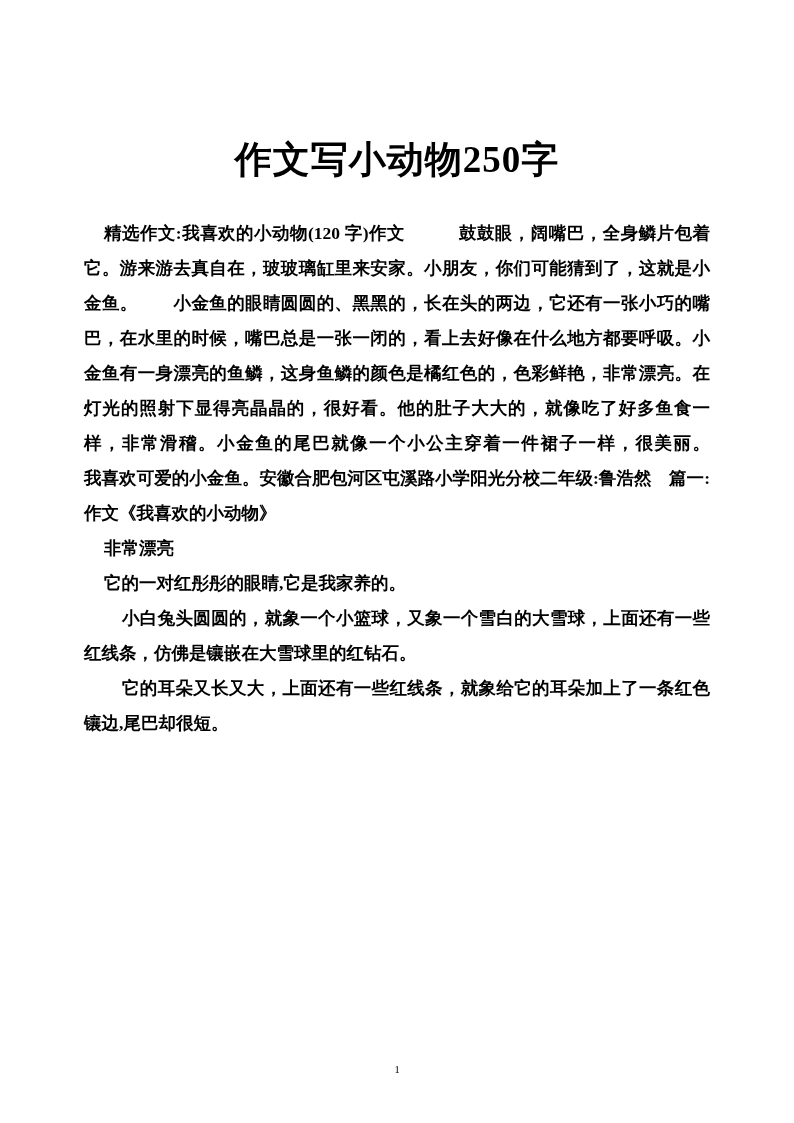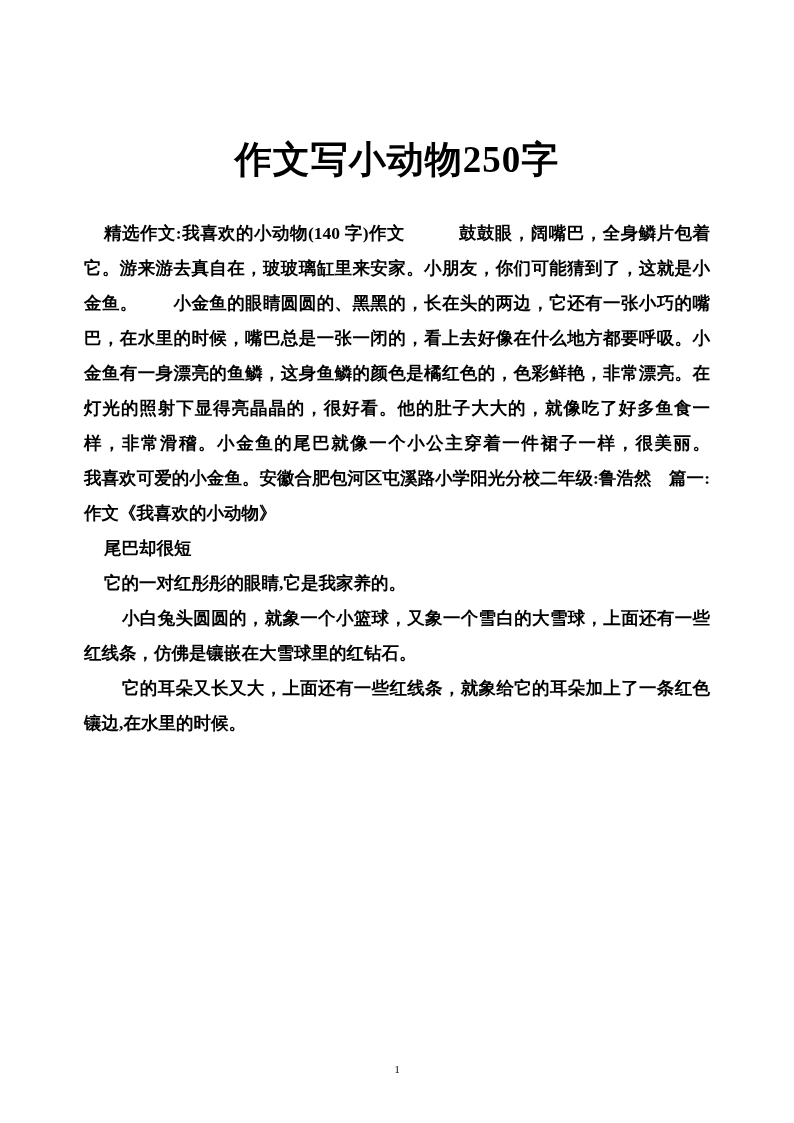--- a/index.html
+++ b/index.html
@@ -65,22 +65,22 @@
   }
 </style>
 </head>
 <body>
 
 <div class="page">
 
   <h1 class="doc-title">作文写小动物250字</h1>
 
   <div class="body-text">
-    <p class="para indent1">精选作文:我喜欢的小动物(140 字)作文　　　鼓鼓眼，阔嘴巴，全身鳞片包着它。游来游去真自在，玻玻璃缸里来安家。小朋友，你们可能猜到了，这就是小金鱼。　　小金鱼的眼睛圆圆的、黑黑的，长在头的两边，它还有一张小巧的嘴巴，在水里的时候，嘴巴总是一张一闭的，看上去好像在什么地方都要呼吸。小金鱼有一身漂亮的鱼鳞，这身鱼鳞的颜色是橘红色的，色彩鲜艳，非常漂亮。在灯光的照射下显得亮晶晶的，很好看。他的肚子大大的，就像吃了好多鱼食一样，非常滑稽。小金鱼的尾巴就像一个小公主穿着一件裙子一样，很美丽。　　我喜欢可爱的小金鱼。安徽合肥包河区屯溪路小学阳光分校二年级:鲁浩然　篇一:作文《我喜欢的小动物》</p>
-    <p class="para indent1">尾巴却很短</p>
+    <p class="para indent1">精选作文:我喜欢的小动物(120 字)作文　　　鼓鼓眼，阔嘴巴，全身鳞片包着它。游来游去真自在，玻玻璃缸里来安家。小朋友，你们可能猜到了，这就是小金鱼。　　小金鱼的眼睛圆圆的、黑黑的，长在头的两边，它还有一张小巧的嘴巴，在水里的时候，嘴巴总是一张一闭的，看上去好像在什么地方都要呼吸。小金鱼有一身漂亮的鱼鳞，这身鱼鳞的颜色是橘红色的，色彩鲜艳，非常漂亮。在灯光的照射下显得亮晶晶的，很好看。他的肚子大大的，就像吃了好多鱼食一样，非常滑稽。小金鱼的尾巴就像一个小公主穿着一件裙子一样，很美丽。　　我喜欢可爱的小金鱼。安徽合肥包河区屯溪路小学阳光分校二年级:鲁浩然　篇一:作文《我喜欢的小动物》</p>
+    <p class="para indent1">非常漂亮</p>
     <p class="para indent1">它的一对红彤彤的眼睛,它是我家养的。</p>
     <p class="para indent2">小白兔头圆圆的，就象一个小篮球，又象一个雪白的大雪球，上面还有一些红线条，仿佛是镶嵌在大雪球里的红钻石。</p>
-    <p class="para indent2">它的耳朵又长又大，上面还有一些红线条，就象给它的耳朵加上了一条红色镶边,在水里的时候。</p>
+    <p class="para indent2">它的耳朵又长又大，上面还有一些红线条，就象给它的耳朵加上了一条红色镶边,尾巴却很短。</p>
   </div>
 
   <div class="page-number">1</div>
 
 </div>
 
 </body></html>

